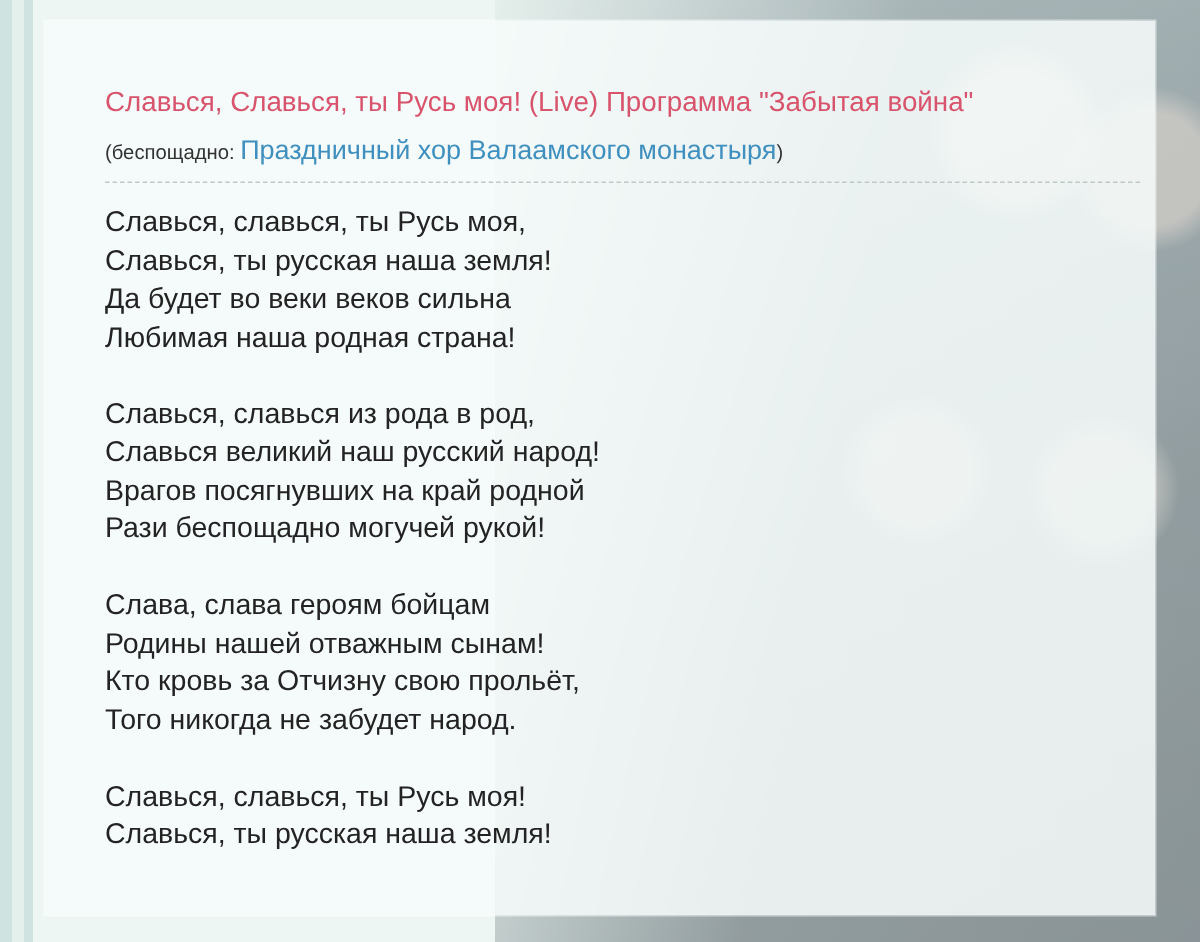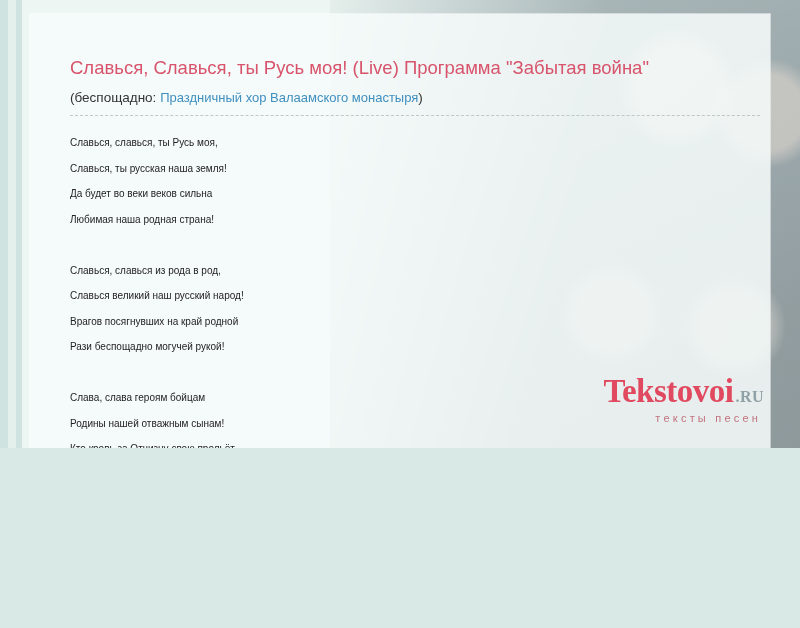--- a/index.html
+++ b/index.html
@@ -10,21 +10,21 @@
     width: 800px;
     height: 628px;
     background: #d9e9e6;
     font-family: "Liberation Sans", sans-serif;
     overflow: hidden;
   }
 
   .page {
     position: relative;
     width: 800px;
-    height: 448px;
+    height: 628px;
     background:
       linear-gradient(90deg,
         #cfe4e0 0px, #cfe4e0 8px,
         #e3f0ec 8px, #e3f0ec 16px,
         #cfe4e0 16px, #cfe4e0 22px,
         #eef6f3 22px, #eef6f3 30px);
     background-color: #dceae6;
     overflow: hidden;
   }
 
@@ -81,26 +81,26 @@
   .performer-line {
     margin-top: 9px;
     font-size: 13.5px;
     color: #333333;
     padding-bottom: 10px;
     border-bottom: 1px dashed #bdc9c6;
   }
   .performer-link {
     color: #3f8fbf;
     text-decoration: none;
-    font-size: 13px;
+    font-size: 18px;
   }
 
   .lyrics {
     margin-top: 14px;
-    font-size: 10px;
+    font-size: 19px;
     line-height: 25.5px;
     color: #232323;
     white-space: pre-wrap;
     font-family: "Liberation Sans", sans-serif;
   }
 
   .logo {
     position: absolute;
     right: 36px;
     bottom: 24px;
@@ -164,18 +164,14 @@
 Кто кровь за Отчизну свою прольёт,
 Того никогда не забудет народ.
 
 Славься, славься, ты Русь моя!
 Славься, ты русская наша земля!</div>
 
     </div>
 
   </div>
 
-  <div class="logo">
-    <span class="logo-main">Tekstovoi</span><span class="logo-tld">.RU</span>
-    <div class="logo-sub">тексты песен</div>
-  </div>
 
 </div>
 
 </body></html>

